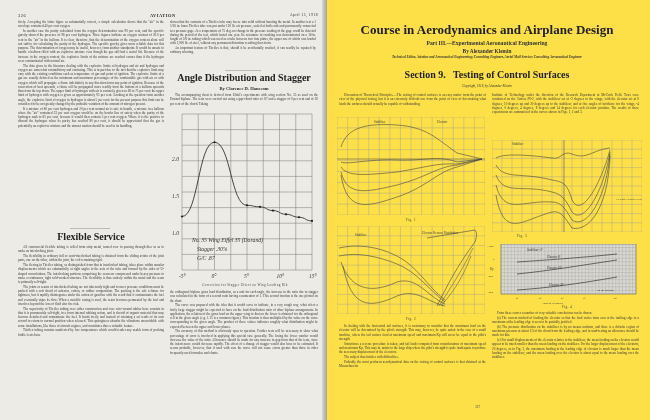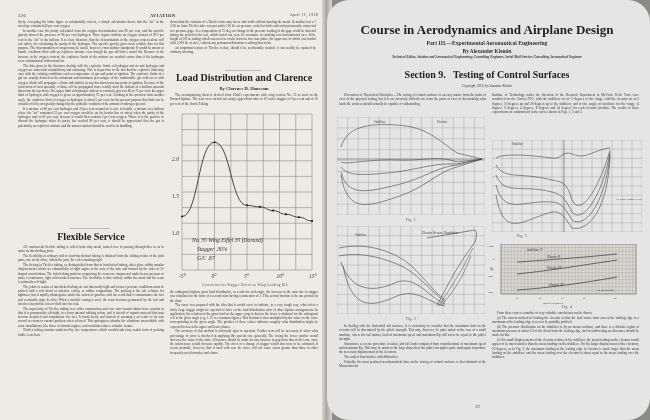--- a/index.html
+++ b/index.html
@@ -1,19 +1,19 @@
 <!DOCTYPE html>
 <html><head>
 <meta charset="utf-8">
 <style>
   html,body{margin:0;padding:0;}
   body{width:650px;height:420px;background:#8a8a88;position:relative;overflow:hidden;font-family:"Liberation Serif",serif;color:#2a2a2a;}
   .page{position:absolute;top:0;height:420px;background:#ecebe6;overflow:hidden;}
   #left-page{left:0;width:327px;}
-  #right-page{left:327px;width:323px;background:#e5e5e5;border-radius:22px;}
+  #right-page{left:327px;width:323px;background:#fde047;}
   .gutter{position:absolute;left:322px;top:0;width:10px;height:420px;background:linear-gradient(90deg,#d8d7d1,#a9a8a3 45%,#d9d8d2);}
   .hdr{position:absolute;top:13px;font-size:4.4px;letter-spacing:0.5px;}
   .col{position:absolute;font-size:3.3px;line-height:4.25px;text-align:justify;color:#3a3a3a;}
   .col p{margin:0 0 0.5px 0;text-indent:5px;}
   .head1{position:absolute;font-weight:bold;text-align:center;color:#222;}
   .byline{position:absolute;text-align:center;font-weight:bold;color:#333;}
   .caption{position:absolute;text-align:center;font-size:3.4px;color:#444;letter-spacing:0.4px;}
   .small-it{font-style:italic;}
   svg text{font-family:"Liberation Serif",serif;}
   .rule{position:absolute;height:1px;background:#999;}
@@ -42,21 +42,21 @@
     <p>The joints or seams of interlocked tubing are not inherently tight and to meet pressure conditions must be packed with a soft chord of asbestos, cotton, or rubber composition. The packing is the sole reliance for tightness, but it rapidly disintegrates under the action of gasoline with the result that it contaminates the fuel and eventually stops its flow. When a metallic casing is used, the seam becomes permeated by the fuel and involves beyond the loss of fluid also fire risk.</p>
     <p>The superiority of Titeflex tubing over either construction and over wire-wound rubber hose consists in that it is permanently self-tight, free from internal rubbing action, and is devoid of organic material that may become detached and contaminate the fuel. It bends freely and instead of retaining a set tends of its own accord to return to normal position when released. This springiness absorbs the vibrations unavoidable with some installations, like those of aircraft engines, and constitutes thus a valuable feature.</p>
     <p>Titeflex tubing remains unaffected by low temperatures which would render any usable form of packing brittle; tests have</p>
   </div>
 
   <div class="col" style="left:170px;top:20px;width:146px;height:48px;">
     <p style="text-indent:0">shown that the contents of a Titeflex tube may freeze into solid without bursting the metal. In another test a 1 5/16 in. brass Titeflex tube was put under 120 lb. air pressure, sealed at both ends and permanently connected to a pressure gage. At a temperature of 75 deg. no change in the pressure reading of the gage could be detected during the period of the test, which lasted one year. Its resistance to crushing was demonstrated on a 16-in. length of 5/8 in. tubing which was used as a tube between two iron plates, the upper one of which was loaded with 2,000 lb. of steel, without any permanent distortion resulting therefrom.</p>
     <p>An important feature of Titeflex is that, should it be accidentally crushed, it can readily be repaired by ordinary reboring.</p>
   </div>
   <div class="rule" style="left:225px;top:70px;width:36px;background:#bbb;"></div>
-  <div class="head1" style="left:170px;top:72px;width:148px;font-size:10px;">Load Distribution and Clarence</div>
+  <div class="head1" style="left:170px;top:72px;width:148px;font-size:10px;">Angle Distribution and Stagger</div>
   <div class="byline" style="left:170px;top:86px;width:148px;font-size:4.6px;">By Clarence D. Hanscom</div>
   <div class="col" style="left:170px;top:93px;width:148px;height:17px;">
     <p>The accompanying chart is derived from Eiffel's experiments with wing section No. 35 as used on the Dorand biplane. The tests were carried out using a gap-chord ratio of .87 and a stagger of 0 per cent and of 30 per cent of the chord. Taking</p>
   </div>
 
   <svg id="stagger-chart" style="position:absolute;left:170px;top:110px;" width="150" height="170" viewBox="0 0 150 170">
     <g id="chart-grid">
         <line x1="12" x2="12" y1="4" y2="160" stroke="#777" stroke-width="0.5"></line>
         <line x1="28.25" x2="28.25" y1="4" y2="160" stroke="#777" stroke-width="0.5"></line>
         <line x1="44.5" x2="44.5" y1="4" y2="160" stroke="#777" stroke-width="0.5"></line>

